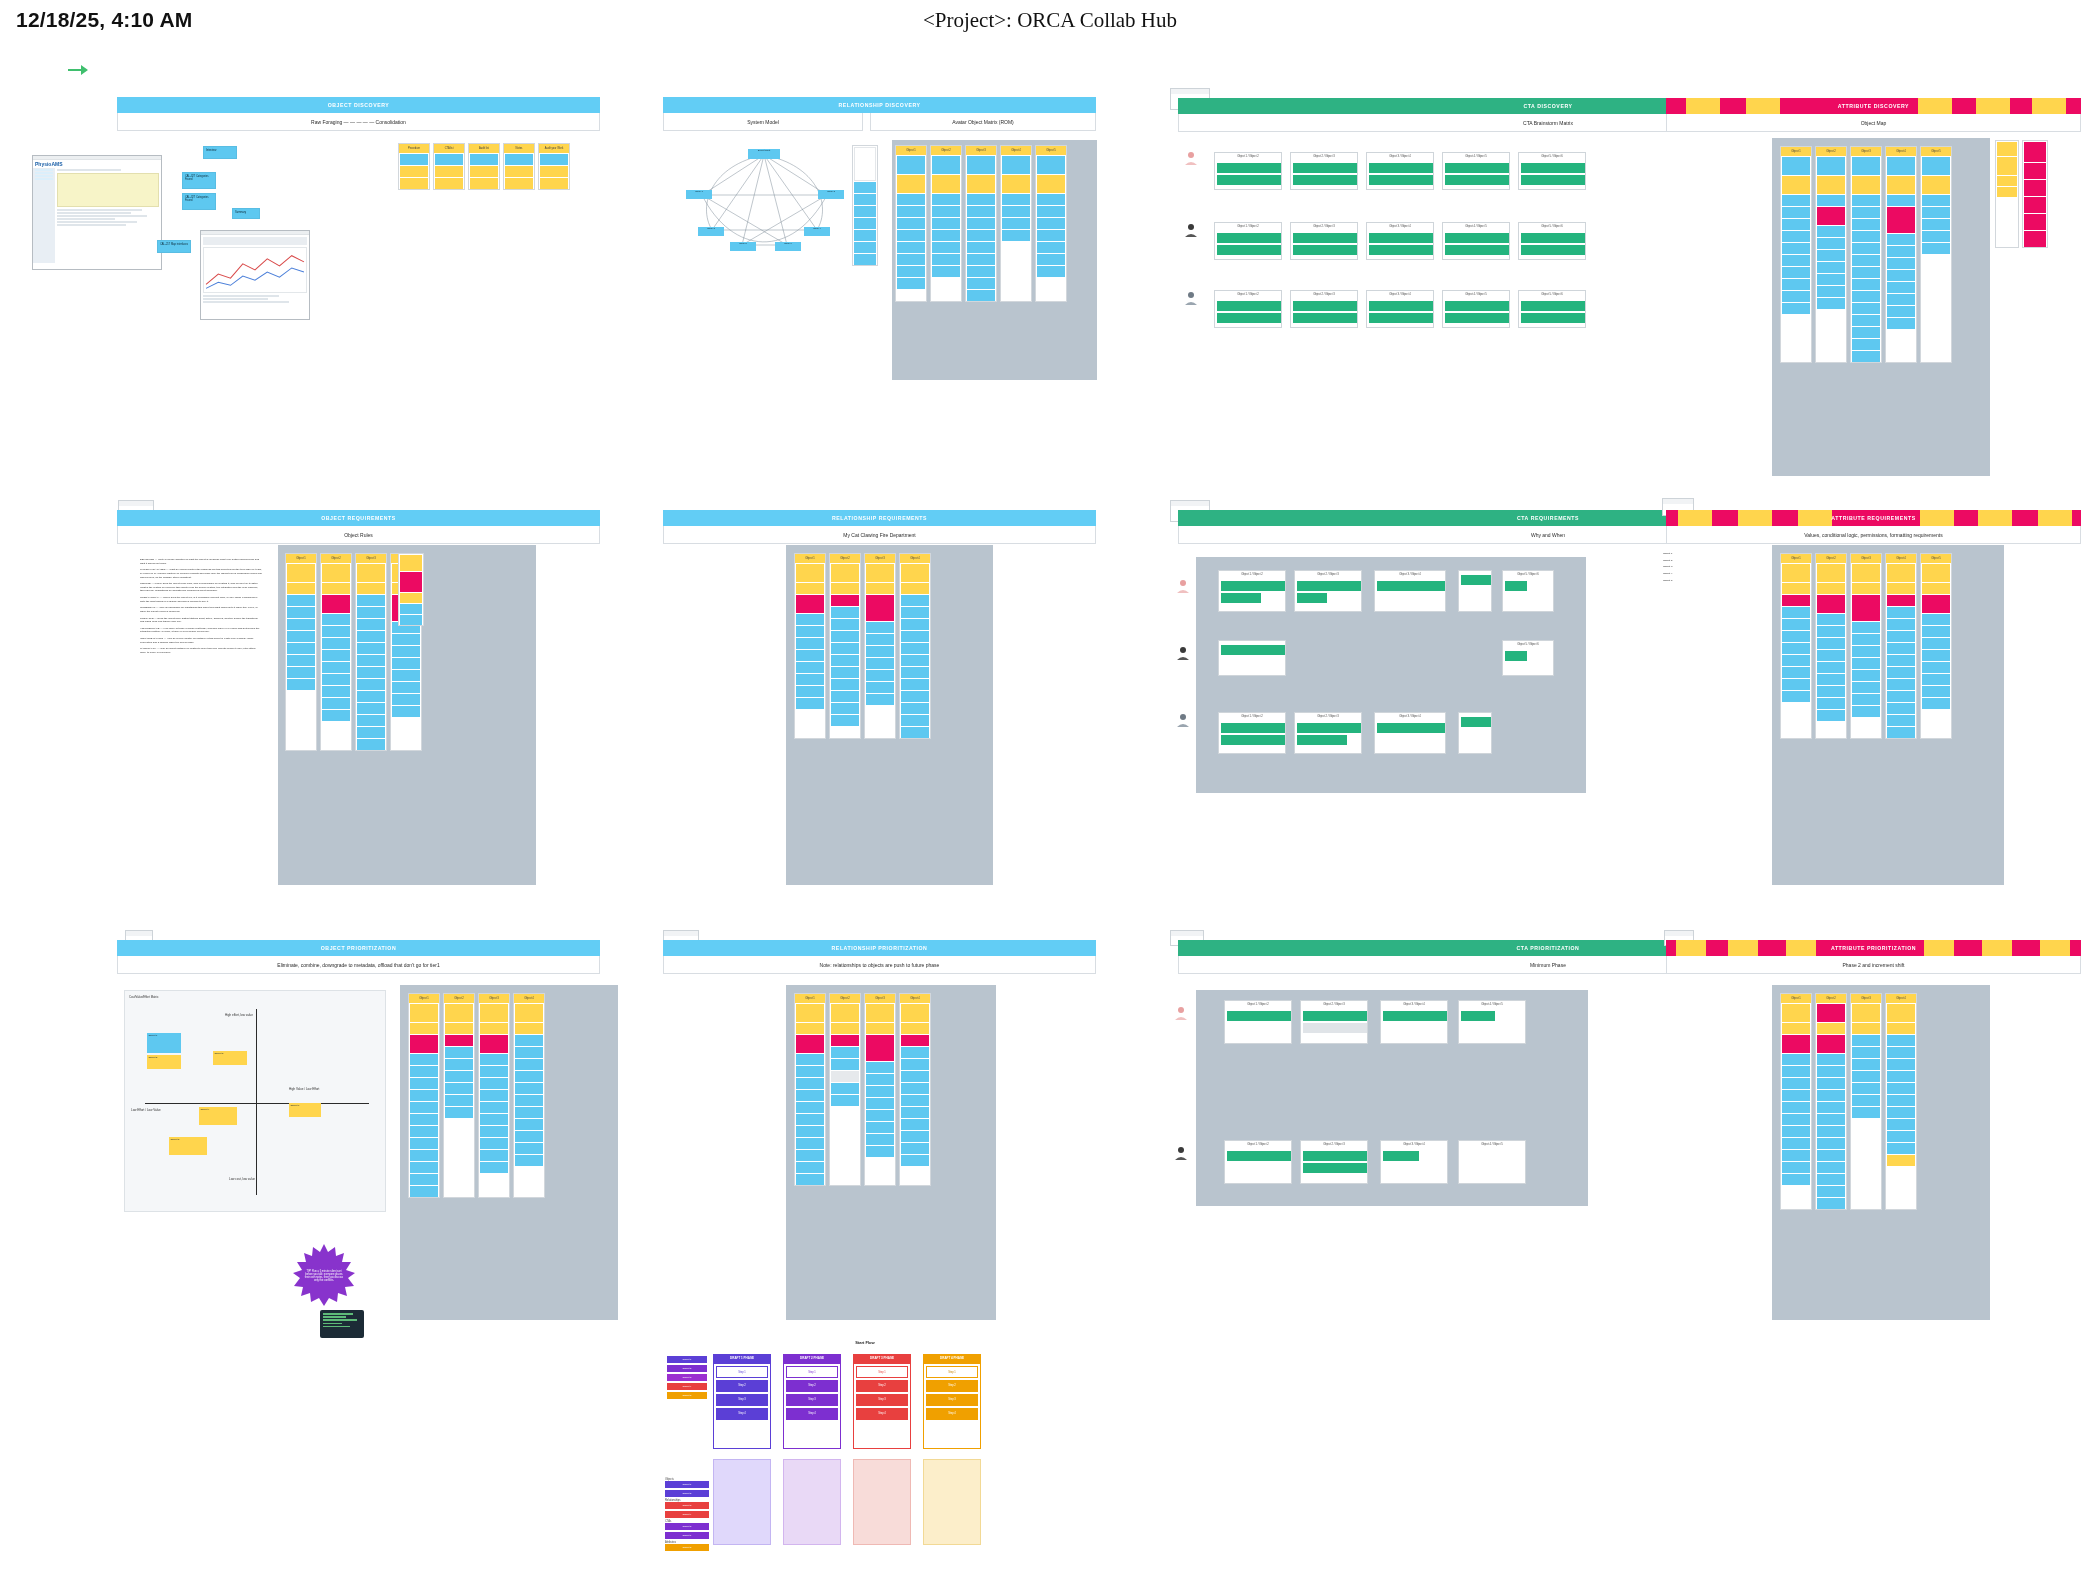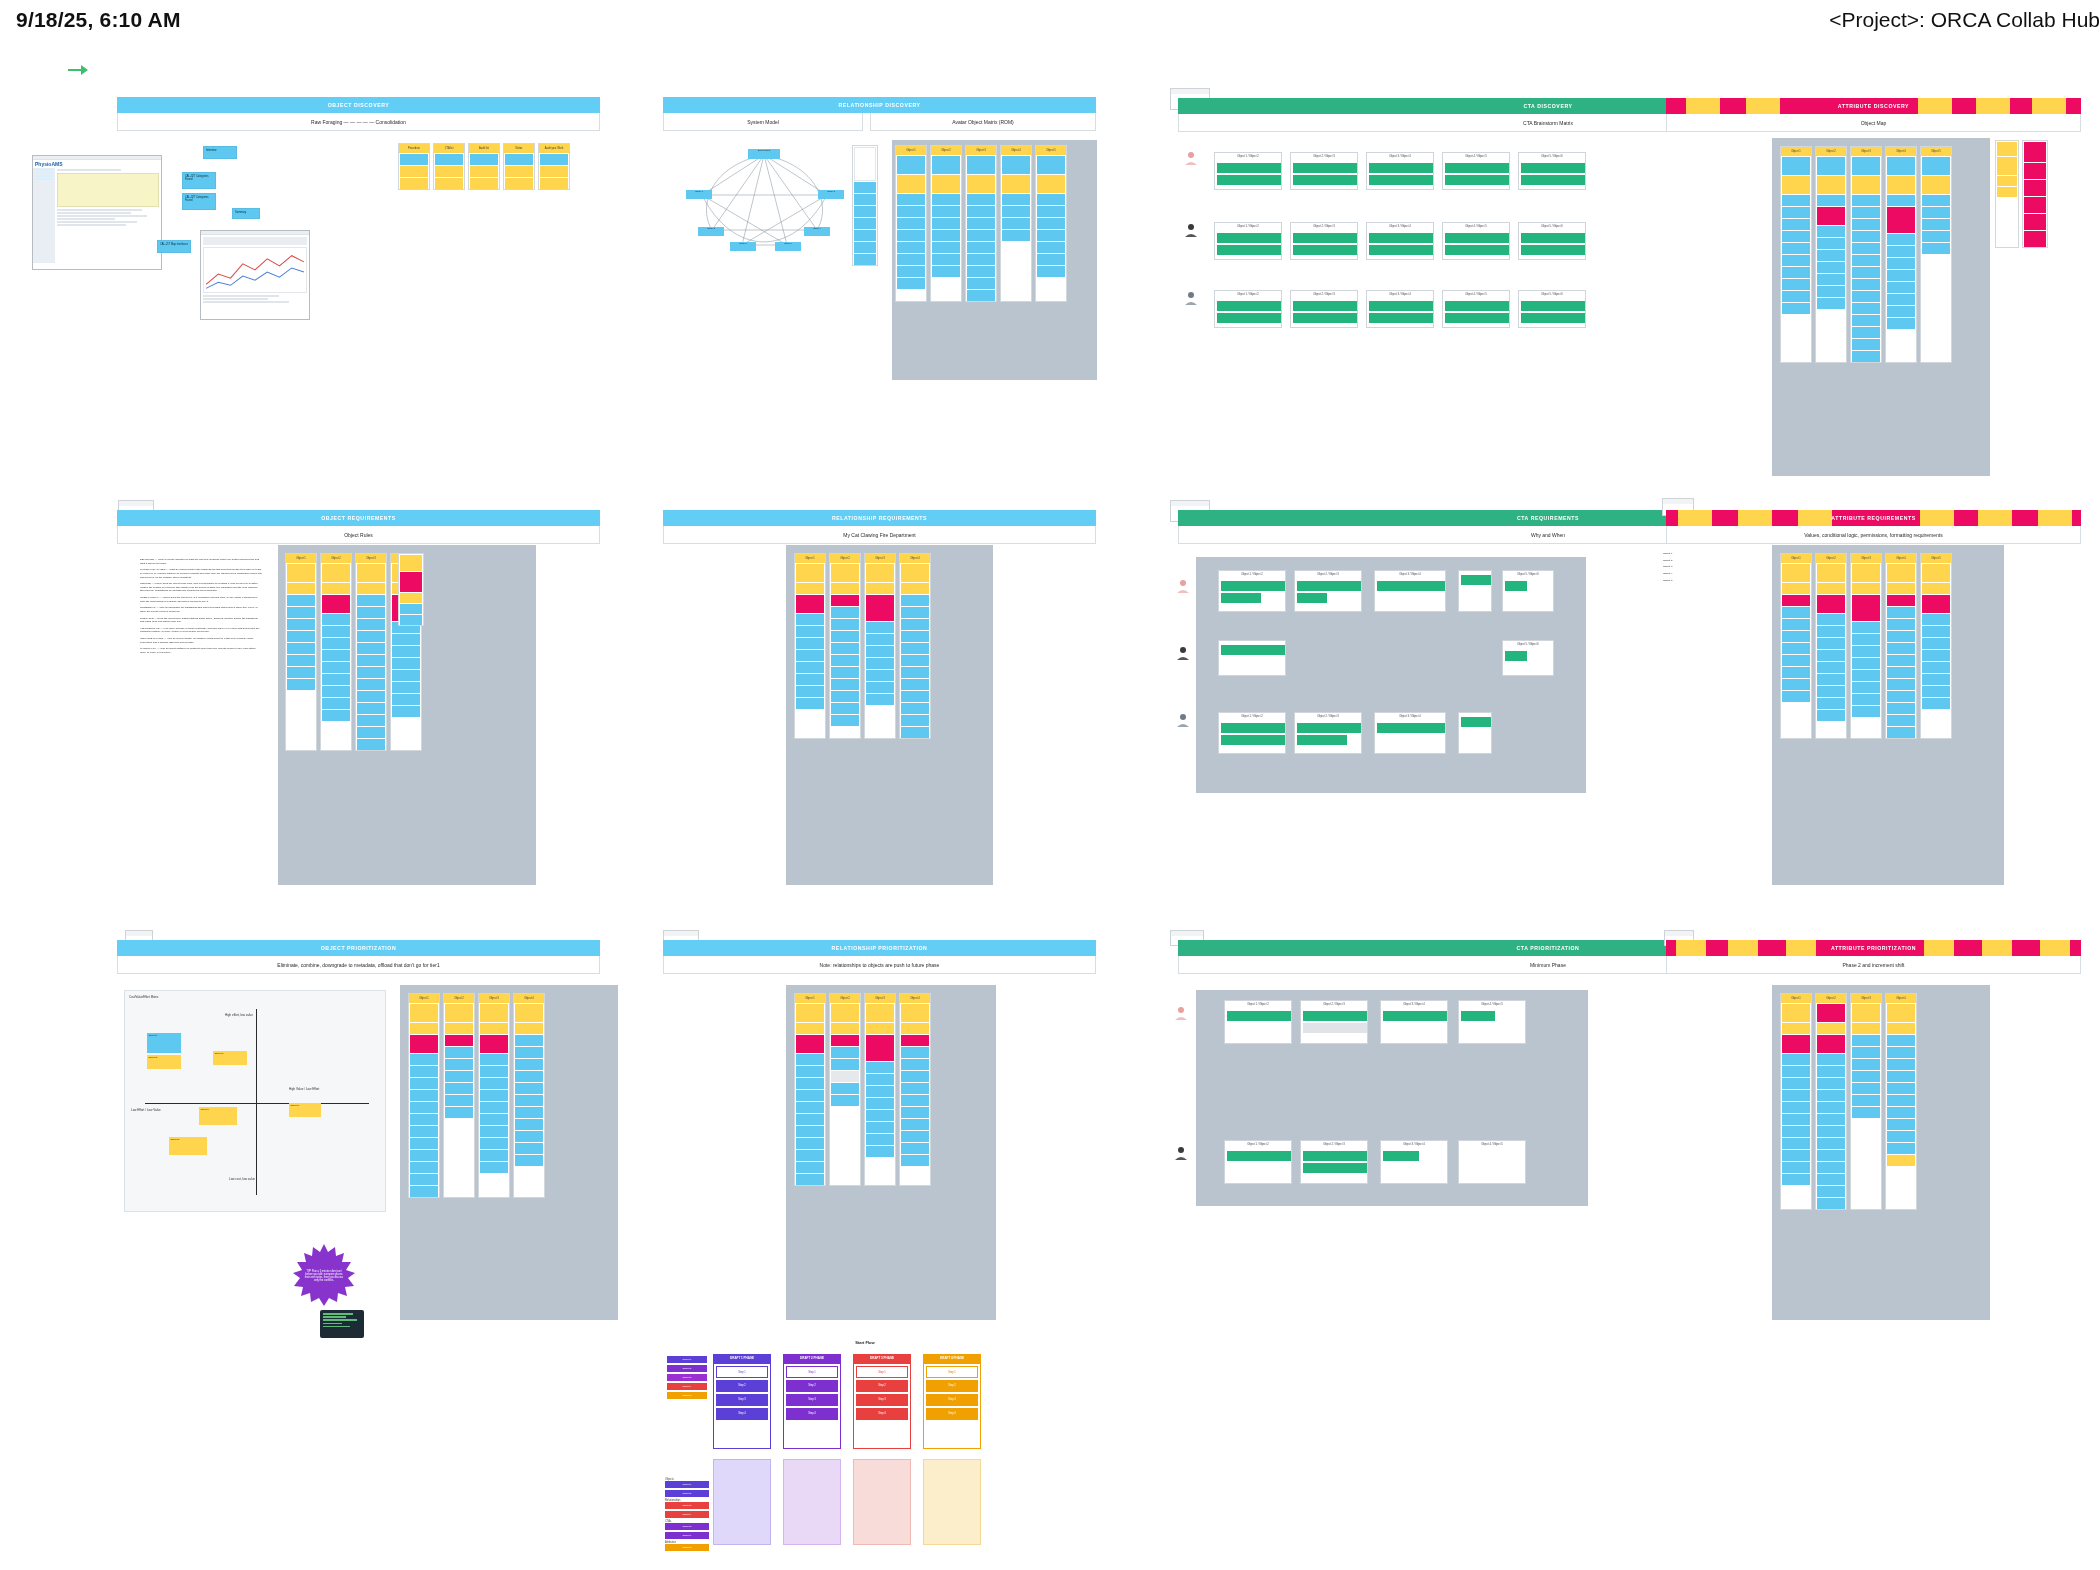--- a/index.html
+++ b/index.html
@@ -12,22 +12,22 @@
   }
   #board { position: relative; width: 2100px; height: 1570px; background:#fff; }
 
   
   .topbar { position:absolute; top:0; left:0; width:2100px; height:44px; }
   .topbar .ts {
     position:absolute; left:16px; top:8px;
     font-size:21px; color:#111; font-weight:700; letter-spacing:.2px;
   }
   .topbar .title {
-    position:absolute; left:0; top:8px; width:2100px; text-align:right;
-    font-size:21px; color:#111; font-weight:400;
+    position:absolute; left:0; top:8px; width:2100px; text-align:center;
+    font-size:21px; color:#111; font-weight:400;font-family:Liberation Serif, serif;
   }
 
   .cursor-arrow { position:absolute; left:68px; top:62px; width:20px; height:16px; }
 
   
   .panel { position:absolute; }
   .panel-head {
     height:16px; line-height:16px; text-align:center;
     font-size:5.2px; letter-spacing:.55px; color:#fff; font-weight:700;
     overflow:hidden; white-space:nowrap;
@@ -121,21 +121,21 @@
 
   .minicard { position:absolute; background:#fff; border:1px solid #cdd3d8; }
   .minicard .mh { height:5px; background:#f1f3f5; }
 </style>
 </head>
 <body>
 
 <div id="board">
 
   <div class="topbar">
-    <div class="ts">9/18/25, 6:10 AM</div>
+    <div class="ts">12/18/25, 4:10 AM</div>
     <div class="title">&lt;Project&gt;: ORCA Collab Hub</div>
   </div>
 
   <svg class="cursor-arrow" viewBox="0 0 20 16">
     <path d="M0 7 L13 7 L13 3 L20 8 L13 13 L13 9 L0 9 Z" fill="#3fbf6e"></path>
   </svg>
 
   <div class="panel" style="left:117px; top:97px; width:483px;">
     <div class="panel-head h-blue">OBJECT DISCOVERY</div>
     <div class="panel-sub">Raw Foraging — — — — — Consolidation</div>

